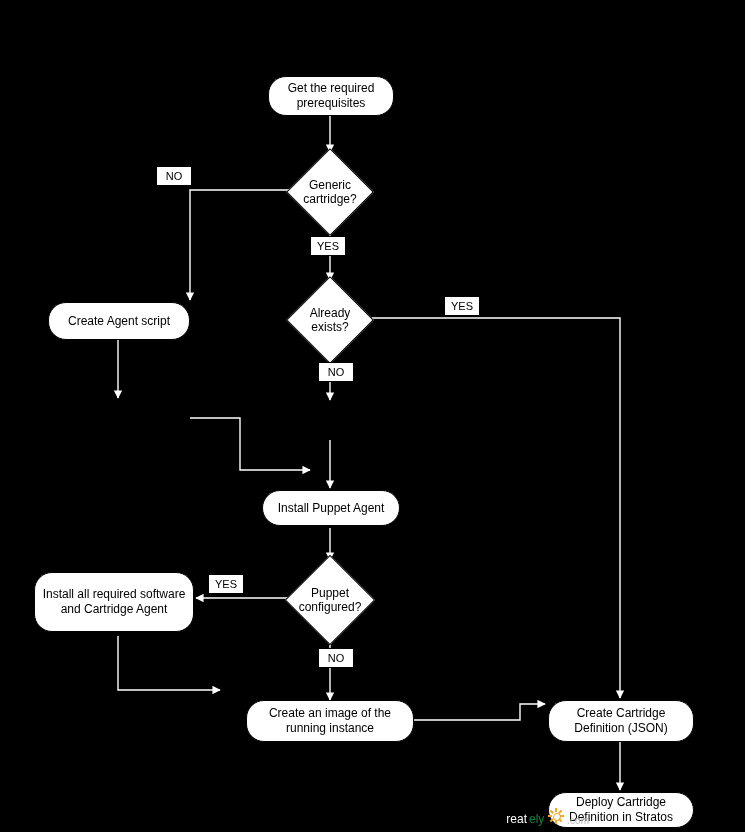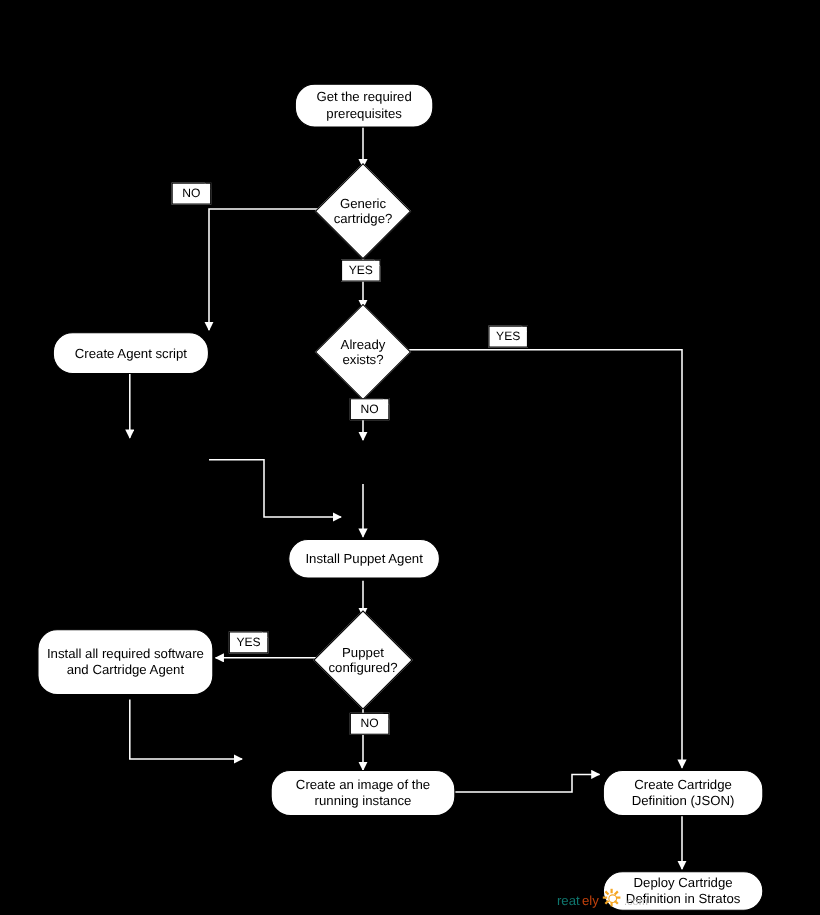--- a/index.html
+++ b/index.html
@@ -91,22 +91,22 @@
   .watermark {
     position: absolute;
     right: 4px;
     bottom: 6px;
     font-size: 12px;
     color: #9aa2a8;
     display: flex;
     align-items: flex-end;
     gap: 2px;
   }
-  .watermark .reat { color: #0f766e; font-weight: 500; }
-  .watermark .ely  { color: #c2410c; font-weight: 500; }
+  .watermark .reat { color: #ffffff; font-weight: 500; }
+  .watermark .ely  { color: #15803d; font-weight: 500; }
   .watermark .com  { color: #bdbdbd; font-size: 10px; margin-left: 1px;}
   .sun {
     width: 16px; height: 16px;
     position: relative;
     margin-bottom: 2px;
     margin-left: 2px;
   }
   .sun::before{
     content:"";
     position:absolute;

